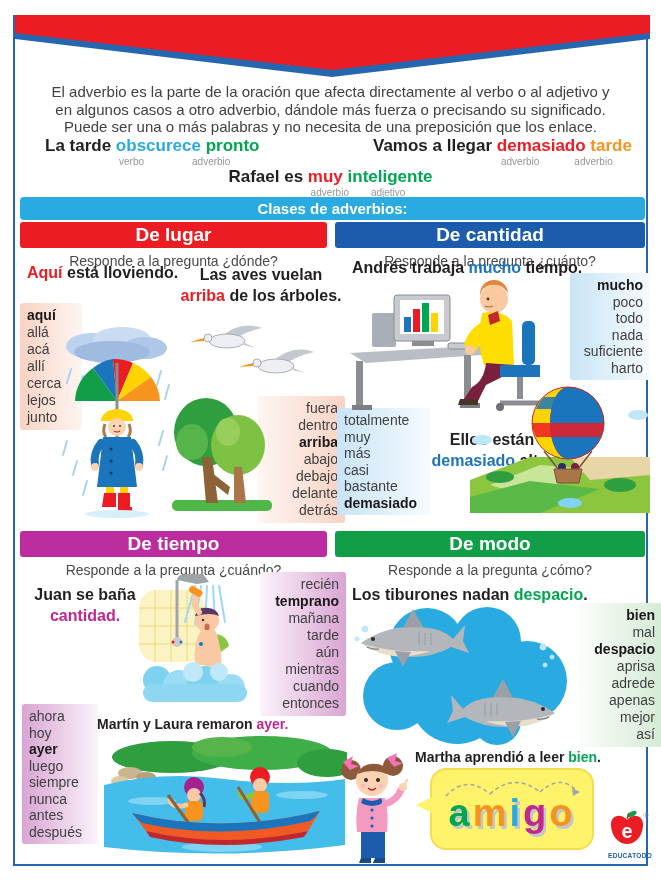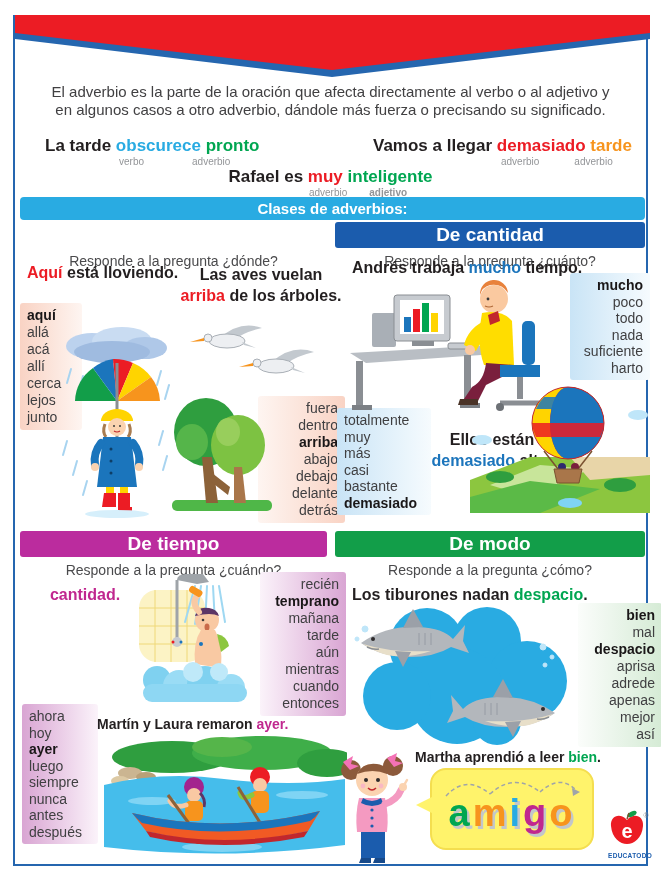--- a/index.html
+++ b/index.html
@@ -62,39 +62,41 @@
 <div id="poster">
 
   <svg class="abs" style="left:0;top:0;" width="635" height="64" viewBox="0 0 635 64">
     <polygon points="0,0 635,0 635,24 317,62 0,24" fill="#2566AF"></polygon>
     <polygon points="0,0 635,0 635,18 317,55 0,18" fill="#EC1C24"></polygon>
   </svg>
 
   <div class="intro">
     <div>El adverbio es la parte de la oración que afecta directamente al verbo o al adjetivo y</div>
     <div>en algunos casos a otro adverbio, dándole más fuerza o precisando su significado.</div>
+    <div>Puede ser una o más palabras y no necesita de una preposición que los enlace.</div>
   </div>
 
   <div class="abs" style="left:30px;top:121px;">
     <div class="ex-sent"><span>La tarde </span><span class="hl-lblue">obscurece </span><span class="hl-green">pronto</span></div>
     <div class="ex-labels"><span style="margin-left:74px;">verbo</span><span style="margin-left:48px;">adverbio</span></div>
   </div>
 
   <div class="abs" style="left:358px;top:121px;">
     <div class="ex-sent"><span>Vamos a llegar </span><span class="hl-red">demasiado </span><span class="hl-orange">tarde</span></div>
     <div class="ex-labels"><span style="margin-left:128px;">adverbio</span><span style="margin-left:35px;">adverbio</span></div>
   </div>
 
   <div class="abs" style="left:0;top:152px;width:100%;text-align:center;">
     <div class="ex-sent" style="white-space:normal;"><span>Rafael es </span><span class="hl-red">muy </span><span class="hl-green">inteligente</span></div>
-    <div class="ex-labels" style="margin-left:55px;"><span>adverbio</span><span style="margin-left:22px;font-weight:bold;">adjetivo</span></div>
+    <div class="ex-labels" style="margin-left:55px;"><span>adverbio</span><span style="margin-left:22px;">adjetivo</span></div>
   </div>
 
   <div class="classes-banner">Clases de adverbios:</div>
 
+  <div class="sec-header" style="left:5px;top:207px;width:307px;background:#EC1C24;">De lugar</div>
   <div class="sec-question" style="left:5px;top:238px;width:307px;">Responde a la pregunta ¿dónde?</div>
 
   <div class="sent" style="left:12px;top:249px;"><span class="hl-red">Aquí</span><span> está lloviendo.</span></div>
 
   <div class="sent sent2" style="left:162px;top:249px;width:168px;">
     <div>Las aves vuelan</div>
     <div><span class="hl-red">arriba</span><span> de los árboles.</span></div>
   </div>
 
   <div class="wl wl-pink-l" style="left:5px;top:288px;width:48px;">
@@ -283,20 +285,21 @@
       <circle cx="92" cy="82" r="4" fill="#2E2A6E"></circle>
       <circle cx="105" cy="82" r="4" fill="#7A1F3D"></circle>
       <path d="M84,84 h28 l-3,14 h-22 Z" fill="#A9764A" stroke="#7A5230"></path>
     </g>
   </svg>
 
   <div class="sec-header" style="left:5px;top:516px;width:307px;background:#BB2C9E;">De tiempo</div>
   <div class="sec-question" style="left:5px;top:547px;width:307px;">Responde a la pregunta ¿cuándo?</div>
 
   <div class="sent sent2" style="left:8px;top:569px;width:124px;">
+    <div>Juan se baña</div>
     <div class="hl-magenta">cantidad.</div>
   </div>
 
   <div class="wl wl-purp-r right" style="left:245px;top:557px;width:72px;">
         <div class="wl-item">recién</div>
         <div class="wl-item bold">temprano</div>
         <div class="wl-item">mañana</div>
         <div class="wl-item">tarde</div>
         <div class="wl-item">aún</div>
         <div class="wl-item">mientras</div>

